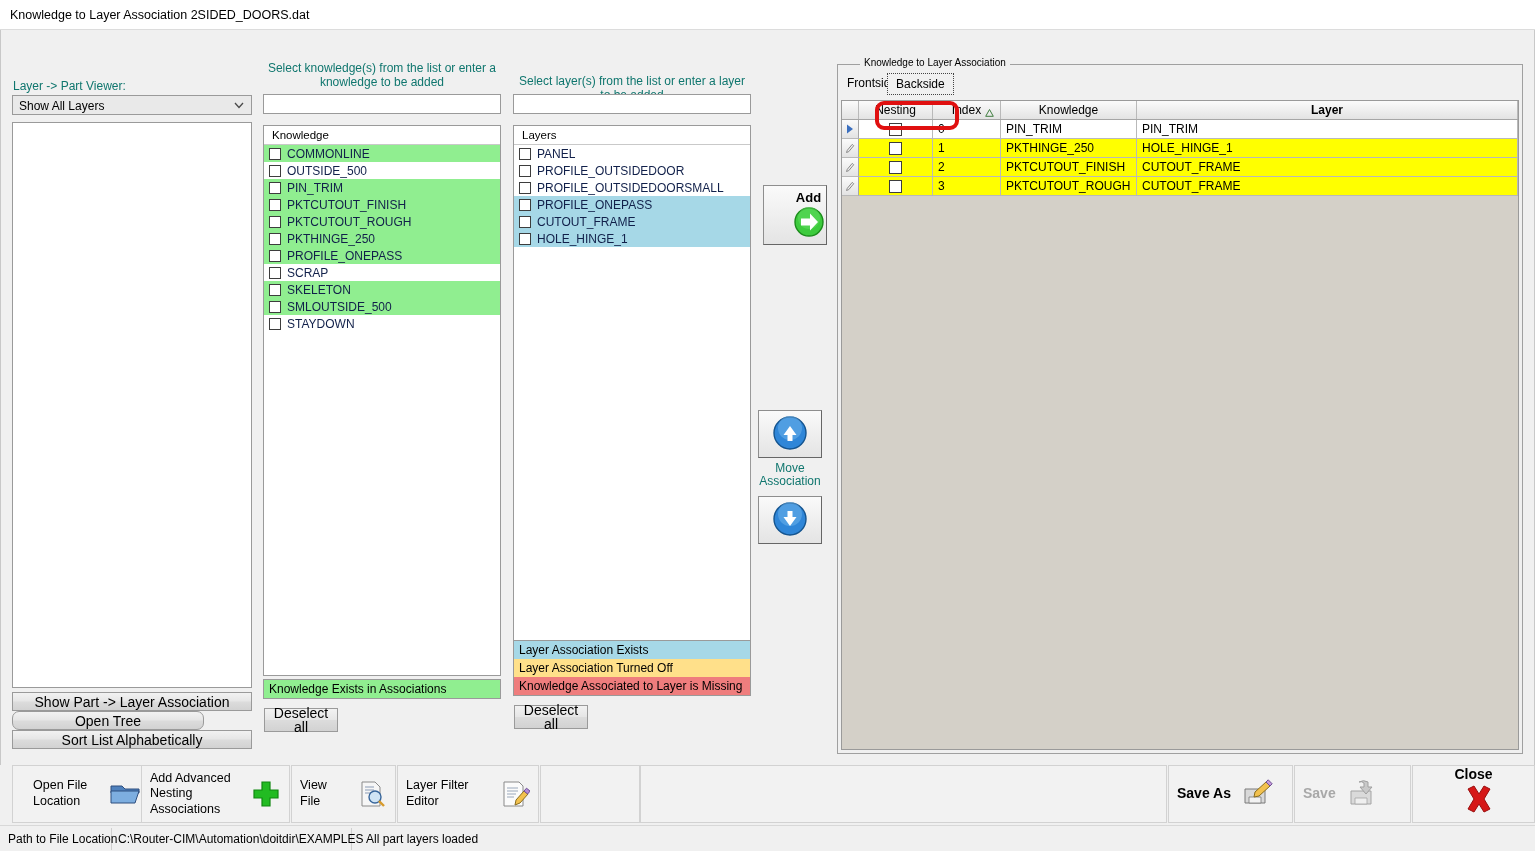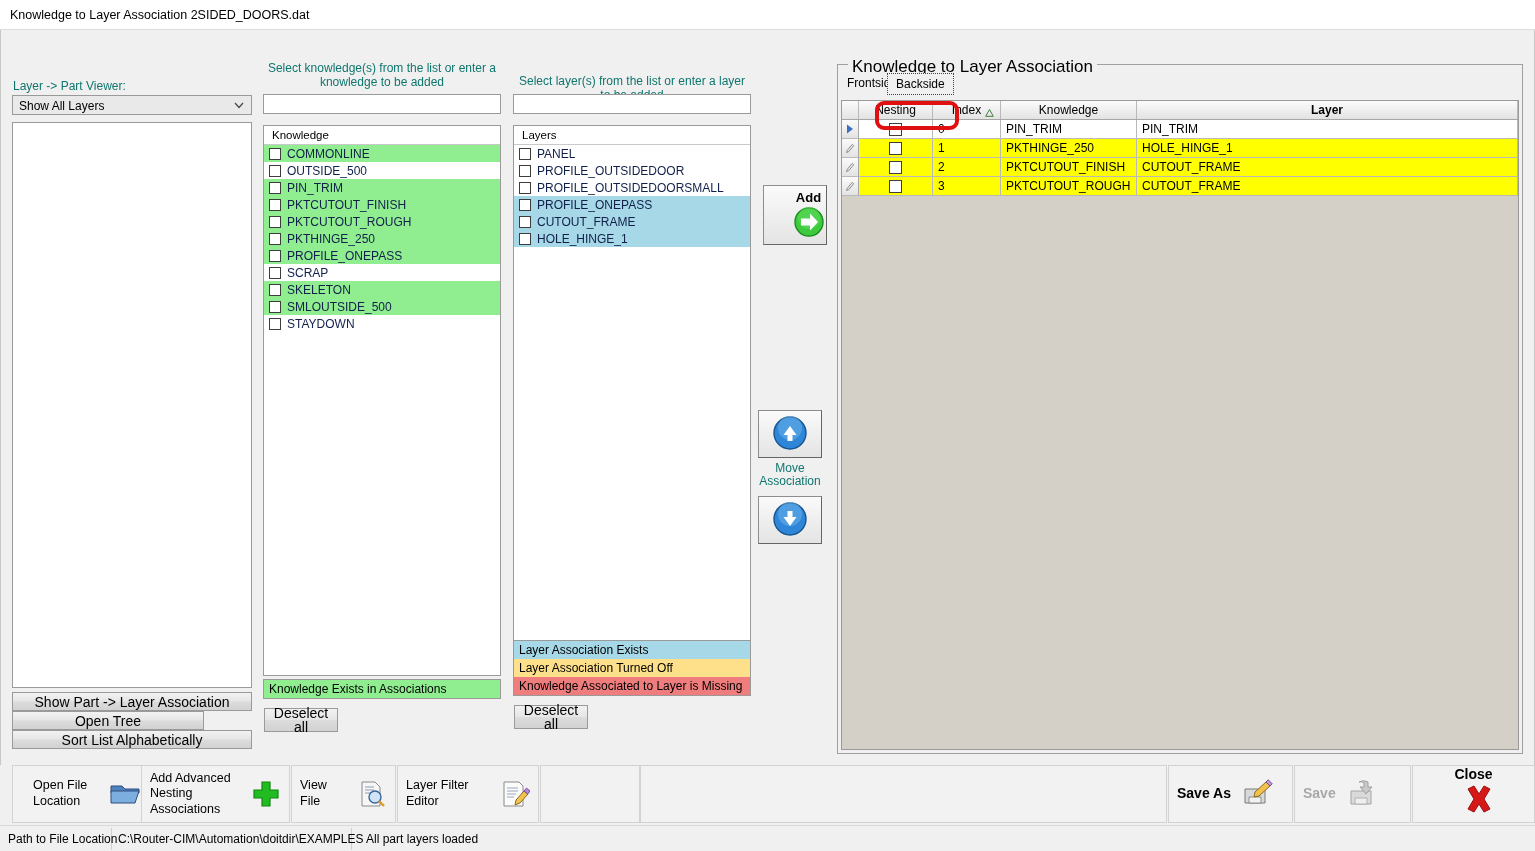--- a/index.html
+++ b/index.html
@@ -145,24 +145,24 @@
     margin-bottom: 2px;
   }
 
   
   .groupbox {
     position: absolute;
     border: 1px solid #a0a0a0;
     background: #f0f0f0;
   }
   .groupbox > .gb-title {
-    position: absolute; top: -8px; left: 10px;
+    position: absolute; top: -8px; left: 22px;
     background: #f0f0f0;
     padding: 0 4px;
-    font-size: 17px;
+    font-size: 10px;
     color: #000;
     white-space: nowrap;
     text-align: right;
   }
   .tabstrip { position: absolute; left: 1px; top: 8px; height: 22px; }
   .tab {
     position: absolute; top: 0;
     font-size: 12px; color: #000;
     padding: 3px 8px 3px 8px;
     white-space: nowrap;
@@ -286,21 +286,21 @@
             <path d="M2 4 L6 8.5 L10 4" stroke="#4a4a4a" stroke-width="1.3" fill="none"></path>
           </svg>
       </span>
     </div>
 
     <div class="listbox" style="left:11px; top:92px; width:240px; height:566px;"></div>
 
     <div class="btn" style="left:11px; top:662px; width:240px; height:19px;">
       <span>Show Part -&gt; Layer Association</span>
     </div>
-    <div class="btn" style="left:11px; top:681px; width:192px; height:19px;">
+    <div class="btn" style="left:11px; top:681px; width:192px; height:19px;border-radius:7px;">
       <span>Open Tree</span>
     </div>
     <div class="btn" style="left:11px; top:700px; width:240px; height:19px;">
       <span>Sort List Alphabetically</span>
     </div>
 
     <div class="lbl" style="left:262px; top:31px; width:238px; text-align:center; line-height:14px;">Select knowledge(s) from the list or enter a knowledge to be added</div>
 
     <input class="txtbox" style="left: 262px; top: 64px; width: 238px; height: 20px; padding: 0px 4px; font-size: 12px; font-family: &quot;Liberation Sans&quot;, sans-serif;" placeholder="">
 

